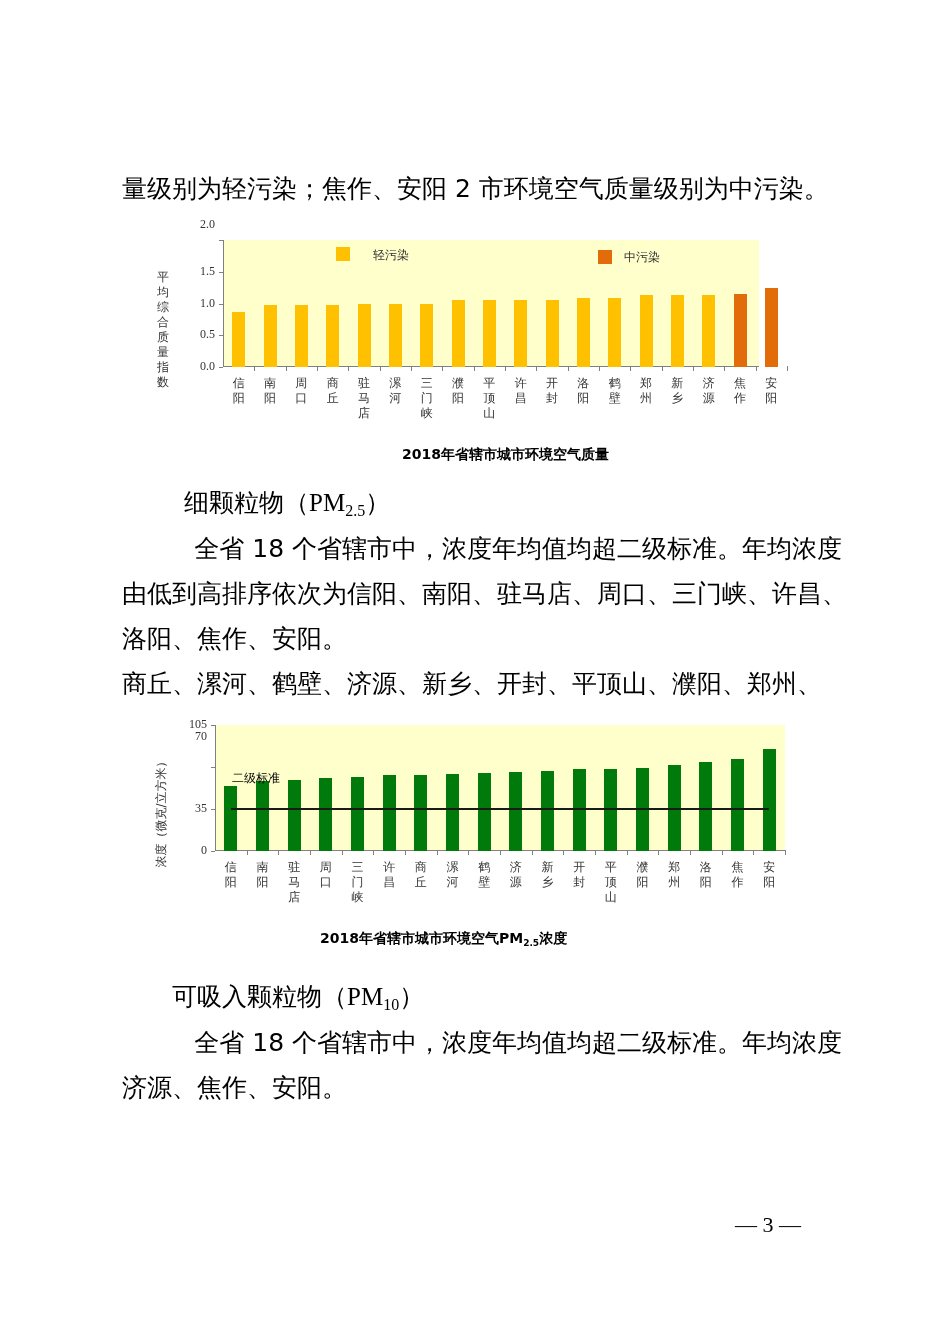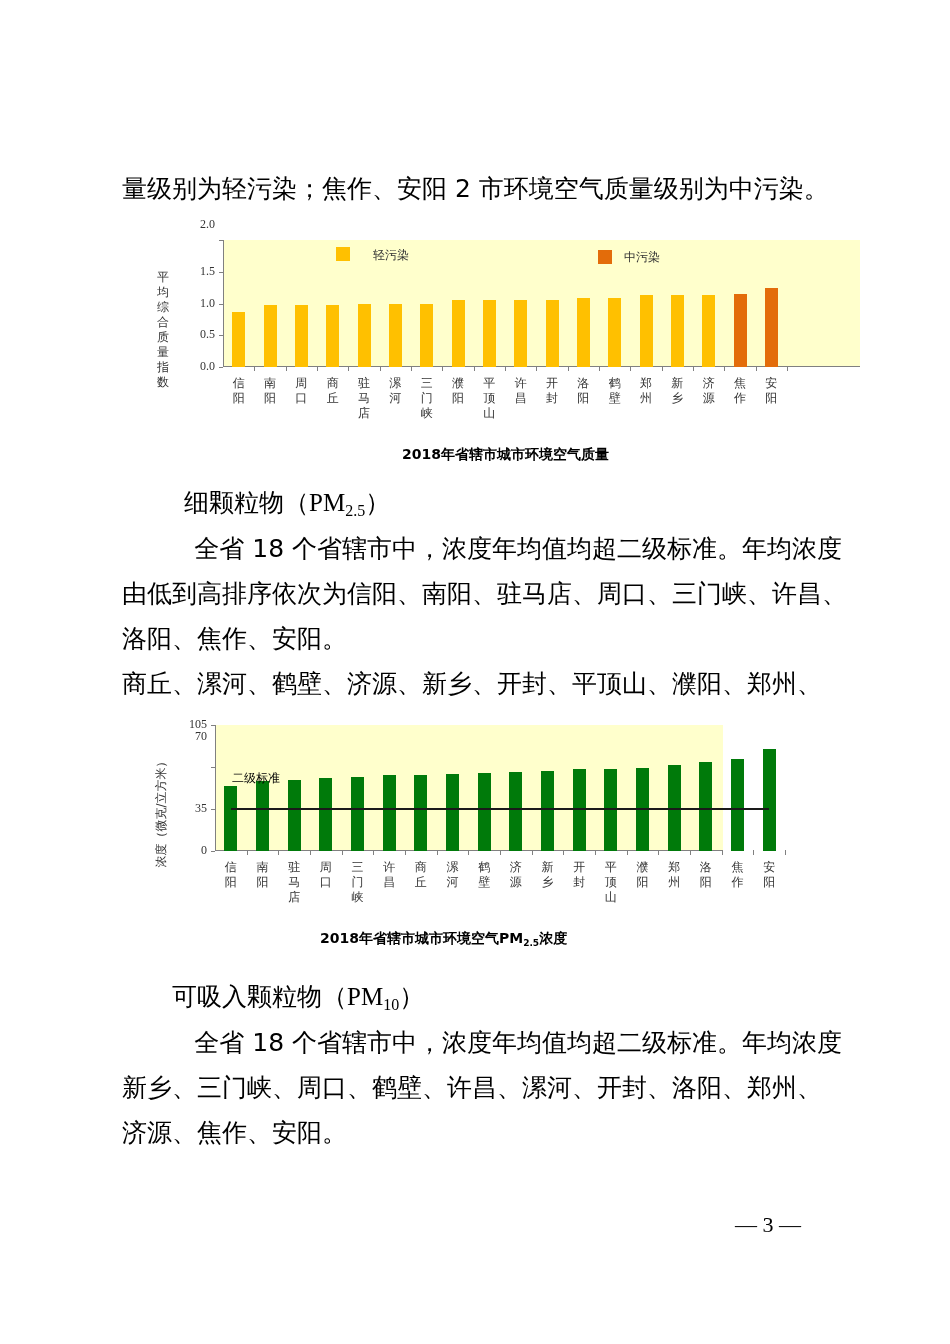--- a/index.html
+++ b/index.html
@@ -54,21 +54,21 @@
       <div class="tick" style="width: 4px; height: 1px; left: 219px; top: 367px;"></div>
       <div class="ytick-label" style="left: 175px; top: 327.25px;">0.5</div>
       <div class="tick" style="width: 4px; height: 1px; left: 219px; top: 335.25px;"></div>
       <div class="ytick-label" style="left: 175px; top: 295.5px;">1.0</div>
       <div class="tick" style="width: 4px; height: 1px; left: 219px; top: 303.5px;"></div>
       <div class="ytick-label" style="left: 175px; top: 263.75px;">1.5</div>
       <div class="tick" style="width: 4px; height: 1px; left: 219px; top: 271.75px;"></div>
       <div class="ytick-label" style="left: 175px; top: 217px;">2.0</div>
       <div class="tick" style="width: 4px; height: 1px; left: 219px; top: 240px;"></div>
     </div>
-  <div class="plot" id="c1-plot" style="left:223px;top:240px;width:637px;height:127px;">
+  <div class="plot" id="c1-plot" style="left:223px;top:240px;width:536px;height:127px;">
     <div class="axis-y"></div>
     <div class="axis-x"></div>
     <div class="legend-swatch" style="left:113px;top:7px;background:#ffc000;"></div>
     <div class="legend-label" style="left:150px;top:7px;">轻污染</div>
     <div class="legend-swatch" style="left:375px;top:10px;background:#e36c0a;"></div>
     <div class="legend-label" style="left:401px;top:9px;">中污染</div>
     <div id="c1-bars">
         <div class="bar" style="left: 9.16667px; width: 13px; height: 55.245px; background: rgb(255, 192, 0);"></div>
         <div class="bar" style="left: 40.5px; width: 13px; height: 61.595px; background: rgb(255, 192, 0);"></div>
         <div class="bar" style="left: 71.8333px; width: 13px; height: 61.595px; background: rgb(255, 192, 0);"></div>
@@ -147,21 +147,21 @@
   <div id="c2-yticks">
       <div class="ytick-label" style="left: 167px; top: 843px;">0</div>
       <div class="tick" style="width: 4px; height: 1px; left: 211px; top: 851px;"></div>
       <div class="ytick-label" style="left: 167px; top: 801px;">35</div>
       <div class="tick" style="width: 4px; height: 1px; left: 211px; top: 809px;"></div>
       <div class="ytick-label" style="left: 167px; top: 729px;">70</div>
       <div class="tick" style="width: 4px; height: 1px; left: 211px; top: 767px;"></div>
       <div class="ytick-label" style="left: 167px; top: 717px;">105</div>
       <div class="tick" style="width: 4px; height: 1px; left: 211px; top: 725px;"></div>
     </div>
-  <div class="plot" id="c2-plot" style="left:215px;top:725px;width:508px;height:126px;">
+  <div class="plot" id="c2-plot" style="left:215px;top:725px;width:570px;height:126px;">
     <div class="axis-y"></div>
     <div class="axis-x"></div>
     <div id="c2-bars">
         <div class="bar" style="left: 9.33333px; width: 13px; height: 64.8px; background: rgb(0, 122, 10);"></div>
         <div class="bar" style="left: 41px; width: 13px; height: 69.6px; background: rgb(0, 122, 10);"></div>
         <div class="bar" style="left: 72.6667px; width: 13px; height: 70.8px; background: rgb(0, 122, 10);"></div>
         <div class="bar" style="left: 104.333px; width: 13px; height: 73.2px; background: rgb(0, 122, 10);"></div>
         <div class="bar" style="left: 136px; width: 13px; height: 74.4px; background: rgb(0, 122, 10);"></div>
         <div class="bar" style="left: 167.667px; width: 13px; height: 75.6px; background: rgb(0, 122, 10);"></div>
         <div class="bar" style="left: 199.333px; width: 13px; height: 75.6px; background: rgb(0, 122, 10);"></div>
@@ -221,17 +221,16 @@
   <div class="caption" style="left:320px;top:930px;">
     <span>2018年省辖市城市环境空气PM</span><span style="font-size:9px;vertical-align:-3px;">2.5</span><span>浓度</span>
   </div>
 </div>
 
 <div class="heading" style="top:980px;">
   <span>可吸入颗粒物（</span><span class="latin">PM</span><span class="sub">10</span><span>）</span>
 </div>
 <div class="para" style="top:1020px;">
   <span class="line indent">全省 18 个省辖市中，浓度年均值均超二级标准。年均浓度</span>
-  <span class="line">新乡、三门峡、周口、鹤壁、许昌、漯河、开封、洛阳、郑州、</span>
   <span class="line">济源、焦作、安阳。</span>
 </div>
 
 <div class="pagenum">— 3 —</div>
 
 </body></html>

